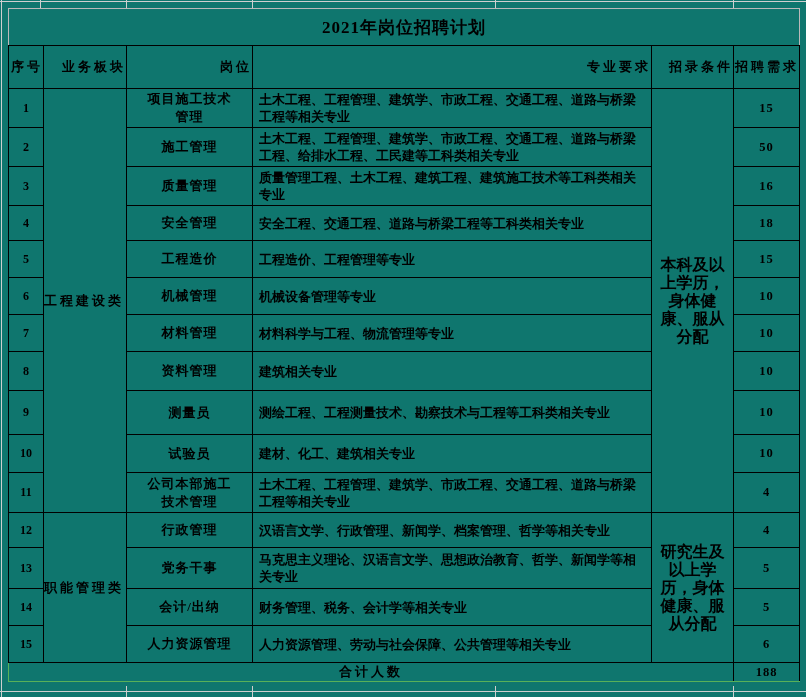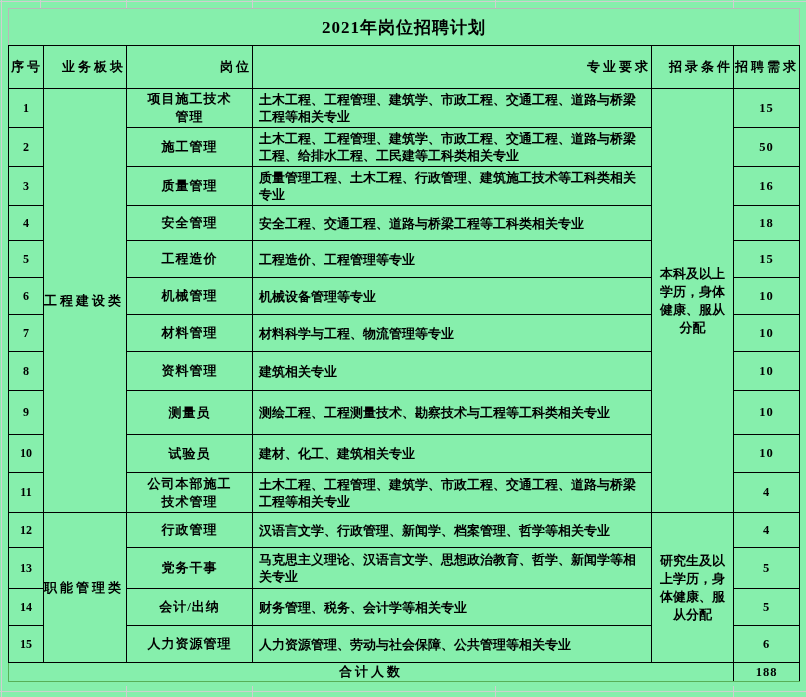--- a/index.html
+++ b/index.html
@@ -1,17 +1,17 @@
 <!DOCTYPE html>
 <html style="--sel-green: #58b058;"><head>
 <meta charset="utf-8">
 <style>
   html,body{margin:0;padding:0;background:#fff;}
   #canvas{
-    position:relative;width:806px;height:697px;background:#86efac;overflow:hidden;
+    position:relative;width:806px;height:697px;background:#0f766e;overflow:hidden;
     font-family:"Liberation Serif","DejaVu Serif",serif;color:#000;
   }
   
   .grid{position:absolute;background:#cfcfcf;}
   .grid.h{height:1px;}
   .grid.v{width:1px;}
 
   #tablewrap{position:absolute;left:8px;top:8px;}
   table{border-collapse:collapse;table-layout:fixed;width:791px;font-weight:bold;}
   td{border:1px solid #000;overflow:hidden;vertical-align:middle;padding:0;}
@@ -19,21 +19,21 @@
   tr.title-row td{
     border-top-color:#b9b9b9;border-left-color:#b9b9b9;border-right-color:#b9b9b9;
     font-size:17px;text-align:center;letter-spacing:1px;
   }
   tr.header-row td{font-size:13px;text-align:right;letter-spacing:3px;}
 
   td.no{text-align:center;font-size:12px;}
   td.sec{text-align:left;font-size:13px;letter-spacing:3px;}
   td.pos{text-align:center;font-size:13px;letter-spacing:1px;padding:0 14px;}
   td.maj{text-align:left;font-size:13px;line-height:17px;padding:2px 4px 2px 6px;}
-  td.cond{text-align:center;font-size:13px;line-height:18px;padding:0 2px;}
+  td.cond{text-align:center;font-size:16px;line-height:18px;padding:0 2px;}
   td.dem{text-align:center;font-size:12.5px;letter-spacing:1px;}
 
   tr.total-row td{border-bottom-color:var(--sel-green);}
   tr.total-row td.lab{border-left-color:var(--sel-green);font-size:13px;text-align:center;letter-spacing:3px;}
   tr.total-row td.val{text-align:center;font-size:12.5px;letter-spacing:1px;}
 </style>
 </head>
 <body>
 
 <div id="canvas">
@@ -84,21 +84,21 @@
         </tr>
         <tr style="height:36px">
           <td class="no">2</td>
           <td class="pos">施工管理</td>
           <td class="maj">土木工程、工程管理、建筑学、市政工程、交通工程、道路与桥梁工程、给排水工程、工民建等工科类相关专业</td>
           <td class="dem">50</td>
         </tr>
         <tr style="height:35px">
           <td class="no">3</td>
           <td class="pos">质量管理</td>
-          <td class="maj">质量管理工程、土木工程、行政管理、建筑施工技术等工科类相关专业</td>
+          <td class="maj">质量管理工程、土木工程、建筑工程、建筑施工技术等工科类相关专业</td>
           <td class="dem">16</td>
         </tr>
         <tr style="height:35px">
           <td class="no">4</td>
           <td class="pos">安全管理</td>
           <td class="maj">安全工程、交通工程、道路与桥梁工程等工科类相关专业</td>
           <td class="dem">18</td>
         </tr>
         <tr style="height:37px">
           <td class="no">5</td>

